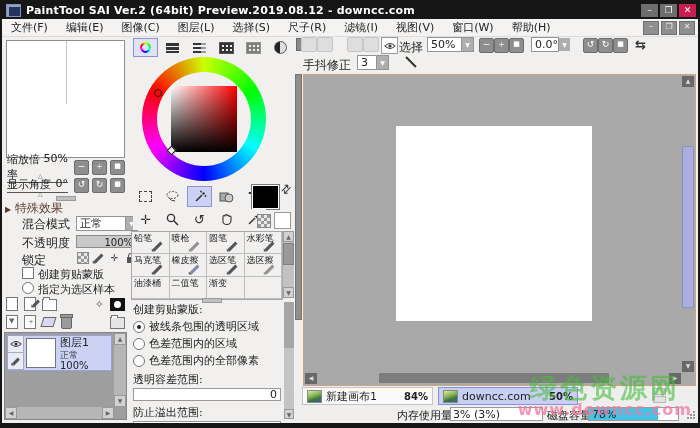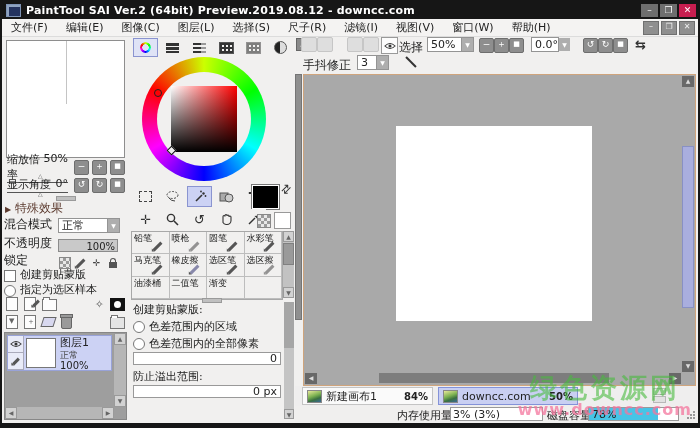--- a/index.html
+++ b/index.html
@@ -48,21 +48,21 @@
   
   .left-a{position:absolute;left:0;top:0;width:127px;height:100%;}
   .navigator{position:absolute;left:4px;top:4px;width:117px;height:116px;background:#fff;border:1px solid #8e8e8e;}
   .nav-line{position:absolute;left:50%;top:0;width:1px;height:54%;background:#c4c4c4;}
   .sliderrow{position:absolute;left:5px;width:118px;height:14px;display:flex;align-items:center;}
   .slider-label{font-size:11px;border-bottom:1px solid #555;width:70px;display:flex;justify-content:space-between;}
   .marker{position:absolute;font-size:6px;color:#555;}
   .grip{position:absolute;width:18px;height:3px;background:#c0c0c0;border:1px solid #9a9a9a;left:50%;transform:translateX(-50%);}
   .sect-head{position:absolute;left:3px;font-size:12px;color:#5a382c;}
   .rowlbl{font-size:12px;width:54px;flex:none;}
-  .oprow{position:absolute;left:2px;width:118px;display:flex;align-items:flex-end;}
+  .oprow{position:absolute;left:20px;width:118px;display:flex;align-items:flex-start;}
   .opacity-bar{width:60px;height:13px;background:#c9c9c9;border:1px solid #8b8b8b;font-size:10px;
                text-align:right;line-height:13px;padding-right:2px;box-sizing:border-box;}
   .lockicons{display:flex;gap:3px;}
   .lockic{width:13px;height:12px;display:flex;align-items:center;justify-content:center;font-size:9px;color:#444;}
   .checker{width:10px;height:10px;background:
       repeating-conic-gradient(#9a9a9a 0 25%,#e8e8e8 0 50%) 0 0/6px 6px;border:1px solid #888;}
   .lockbody{width:8px;height:6px;background:#555;position:relative;margin-top:3px;}
   .lockbody:before{content:"";position:absolute;left:1px;top:-4px;width:4px;height:4px;
       border:1.5px solid #555;border-bottom:none;border-radius:3px 3px 0 0;}
   .ltb{position:absolute;left:4px;width:119px;height:16px;display:flex;align-items:center;gap:6px;}
@@ -451,27 +451,34 @@
         <span class="scbtn" style="top:0;left:0;width:11px;height:11px">▲</span>
         <span class="thumb"></span>
         <span class="scbtn" style="bottom:0;left:0;width:11px;height:11px">▼</span>
       </div>
 
       <div class="grip" style="top:262px"></div>
 
       <div class="selpanel">
         <div>创建剪贴蒙版:</div>
         <div class="optrow">
+          <span class="radio">
+              <span class="dot"></span>
+            </span>
+          <span>被线条包围的透明区域</span>
+        </div>
+        <div class="optrow">
           <span class="radio"></span>
           <span>色差范围内的区域</span>
         </div>
         <div class="optrow">
           <span class="radio"></span>
           <span>色差范围内的全部像素</span>
         </div>
+        <div style="margin-top:4px">透明容差范围:</div>
         <div class="field" style="width:148px;height:13px;margin-top:1px;text-align:right;padding-right:3px;line-height:12px">0</div>
         <div style="margin-top:4px">防止溢出范围:</div>
         <div class="field" style="width:148px;height:13px;margin-top:1px;text-align:right;padding-right:3px;line-height:12px">0 px</div>
       </div>
       <div class="lbscroll">
         <span class="thumb"></span>
         <span class="scbtn">▼</span>
       </div>
     </div>
 

